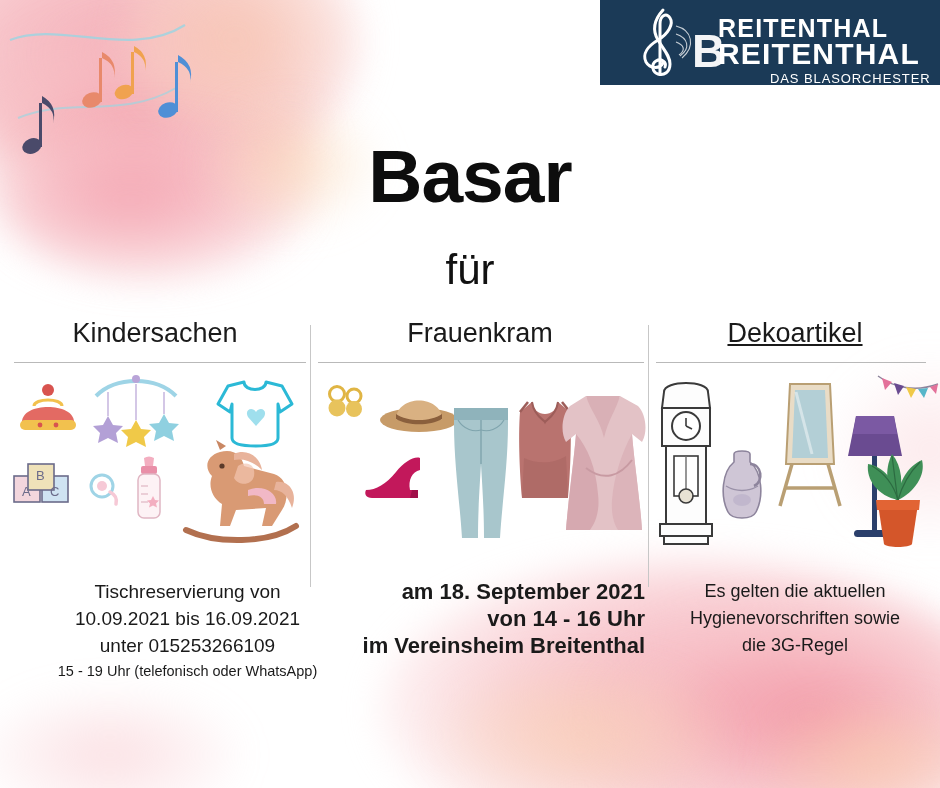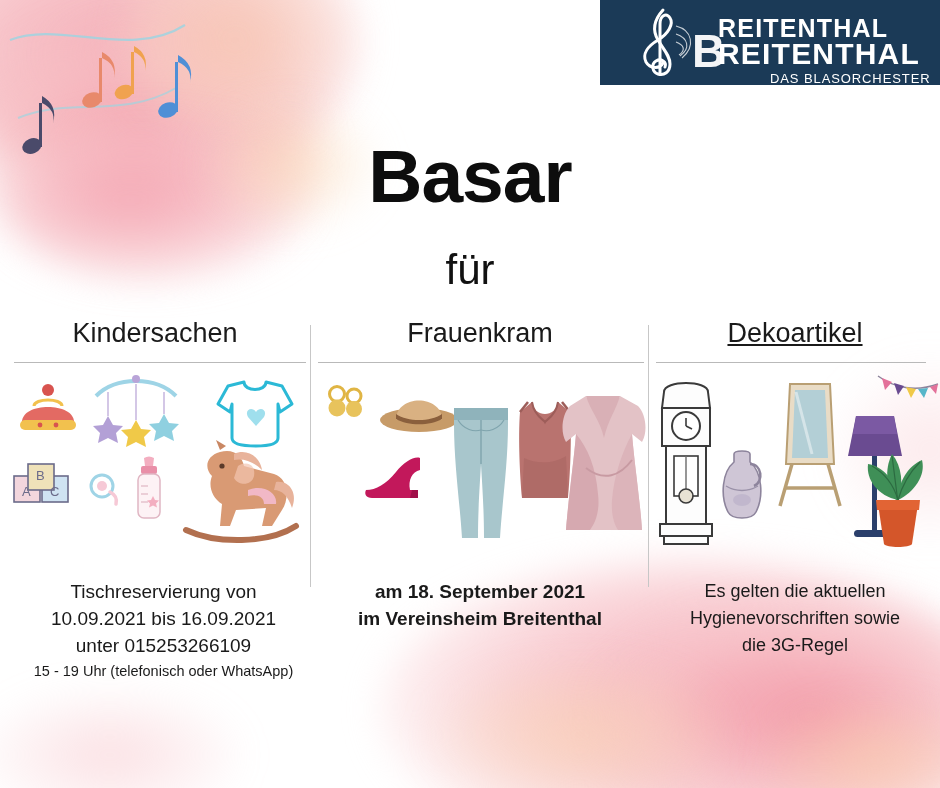--- a/index.html
+++ b/index.html
@@ -83,23 +83,23 @@
   .hr{position:absolute;height:1px;background:#b9b9b9;}
   .hr1{left:14px;top:362px;width:292px;}
   .hr2{left:318px;top:362px;width:326px;}
   .hr3{left:656px;top:362px;width:270px;}
   .vsep{position:absolute;width:1px;background:#c7c7c7;}
   .vsep1{left:310px;top:325px;height:262px;}
   .vsep2{left:648px;top:325px;height:262px;}
 
   
   .foot{position:absolute;text-align:center;color:#1a1a1a;}
-  .foot1{left:11px;top:578px;width:305px;font-size:19px;line-height:27px;}
+  .foot1{left:0;top:578px;width:305px;font-size:19px;line-height:27px;padding-left:35px;}
   .foot1 .small{font-size:14.5px;line-height:24px;}
-  .foot2{left:315px;top:578px;width:330px;font-size:19px;line-height:27px;font-weight:700;}
+  .foot2{left:315px;top:578px;width:330px;font-size:22px;line-height:27px;font-weight:700;text-align:right;}
   .foot3{left:650px;top:578px;width:290px;font-size:18px;line-height:27px;}
 
   
   .art{position:absolute;left:0;top:368px;width:940px;height:200px;}
   .art svg{position:absolute;}
 
   
   .notes{position:absolute;left:0;top:0;width:260px;height:180px;}
 </style>
 </head>
@@ -357,20 +357,21 @@
 
   <div class="foot foot1">
     <div>Tischreservierung von</div>
     <div>10.09.2021 bis 16.09.2021</div>
     <div>unter 015253266109</div>
     <div class="small">15 - 19 Uhr (telefonisch oder WhatsApp)</div>
   </div>
 
   <div class="foot foot2">
     <div>am 18. September 2021</div>
+    <div>von 14 - 16 Uhr</div>
     <div>im Vereinsheim Breitenthal</div>
   </div>
 
   <div class="foot foot3">
     <div>Es gelten die aktuellen</div>
     <div>Hygienevorschriften sowie</div>
     <div>die 3G-Regel</div>
   </div>
 
 </div>

